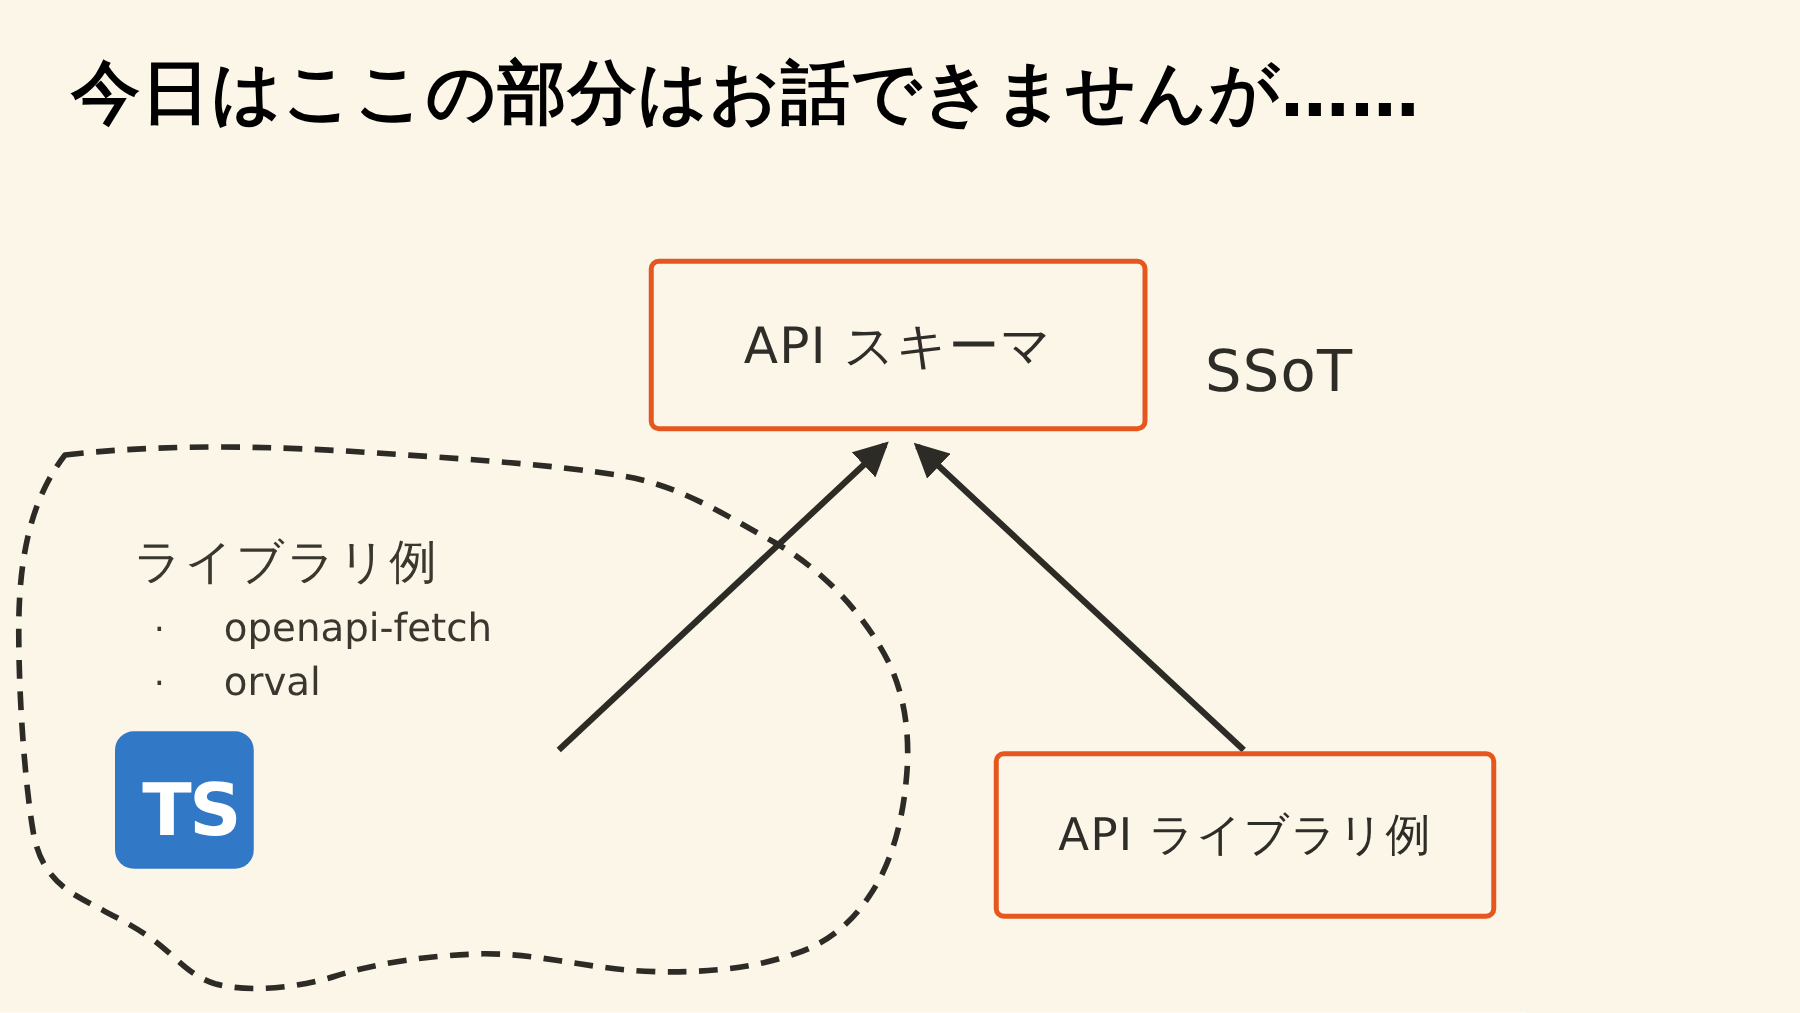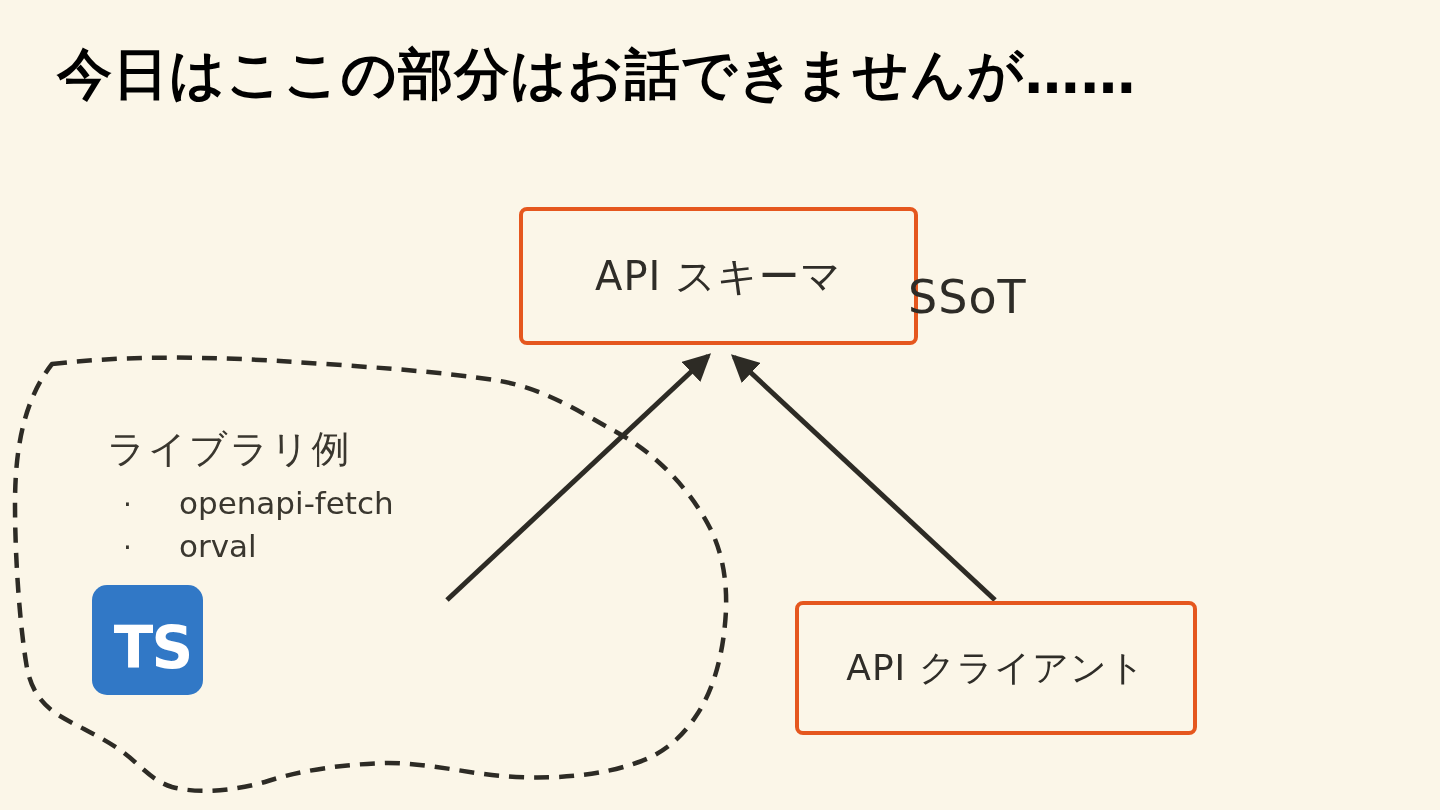--- a/index.html
+++ b/index.html
@@ -43,21 +43,21 @@
   }
   .box-schema { left: 519px; top: 207px; width: 399px; height: 138px; }
   .box-schema .node-label { font-size: 40px; }
   .box-client { left: 245px; top: 601px; width: 400px; height: 134px; }
   .box-server { left: 795px; top: 601px; width: 402px; height: 134px; }
   .box-client .node-label, .box-server .node-label { font-size: 36px; }
   .node-label { white-space: nowrap; letter-spacing: 1px; }
 
   .ssot-label {
     position: absolute;
-    left: 908px;
+    left: 964px;
     top: 270px;
     font-size: 46px;
     color: #2E2C27;
     letter-spacing: 1px;
   }
 
   .library-examples {
     position: absolute;
     left: 107px;
     top: 424px;
@@ -142,21 +142,21 @@
   </svg>
 
   <div class="node-box box-schema">
     <span class="node-label">API スキーマ</span>
   </div>
 
   <div class="ssot-label">SSoT</div>
 
 
   <div class="node-box box-server">
-    <span class="node-label">API クライアント</span>
+    <span class="node-label">API ライブラリ例</span>
   </div>
 
   <div class="library-examples">
     <div class="library-heading">ライブラリ例</div>
     <div class="library-item">
       <span class="bullet">·</span>
       <span>openapi-fetch</span>
     </div>
     <div class="library-item">
       <span class="bullet">·</span>

